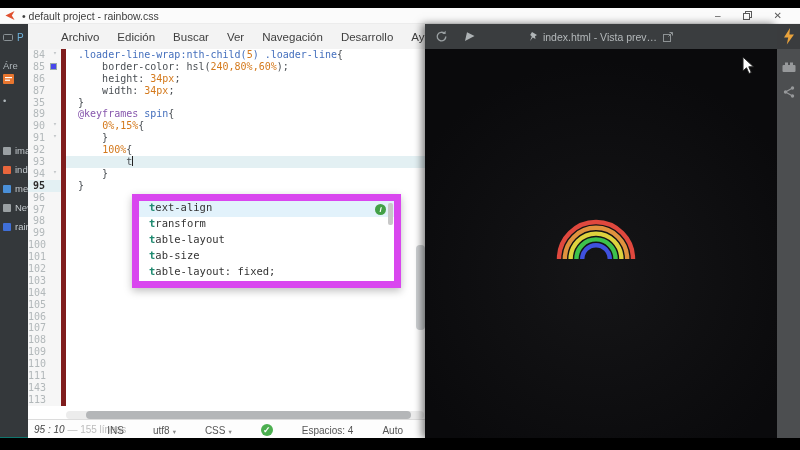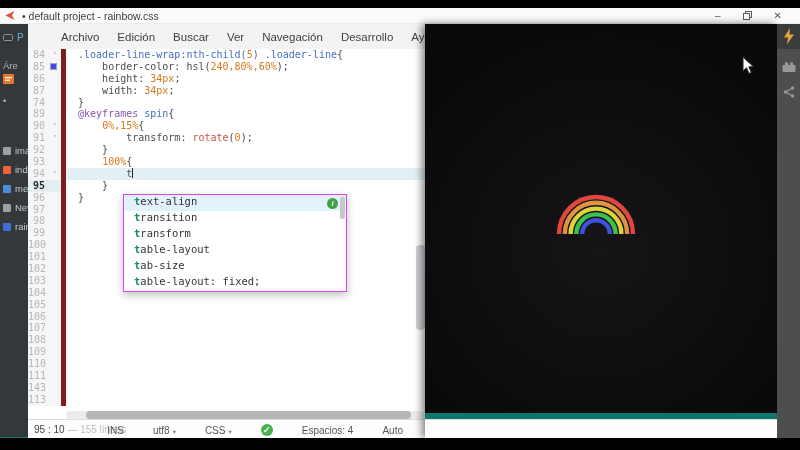--- a/index.html
+++ b/index.html
@@ -41,21 +41,21 @@
   .cl.act { background:#e3f0f3; }
   .c-p{color:#4a4f54} .c-s{color:#446fbd} .c-n{color:#d4791c} .c-a{color:#8757ad} .c-f{color:#c75241}
   .caret { display:inline-block; width:1px; height:10px; background:#222; vertical-align:-1px; }
 
   
   .vthumb { position:absolute; left:416px; top:237px; width:9px; height:85px; background:#cdd0d2; border-radius:4px; }
   .htrack { position:absolute; left:66px; top:403px; width:358px; height:8px; background:#ececec; border-radius:4px; }
   .hthumb { position:absolute; left:86px; top:403px; width:325px; height:8px; background:#b4b6b8; border-radius:4px; }
 
   
-  .ac { position:absolute; left:123px; top:186px; width:224px; background:#fff; border:1px solid #d946ef;
+  .ac { position:absolute; left:132px; top:186px; width:269px; background:#fff; border:7px solid #d946ef;
     box-shadow:0 3px 8px rgba(0,0,0,.25); z-index:6; }
   .ac-row { position:relative; height:16px; line-height:16px; padding-left:10px;
     font:10.5px "DejaVu Sans Mono", monospace; color:#333; }
   .ac-row.sel { background:#e2f2fb; }
   .ac-match { color:#1f8a70; font-weight:bold; }
   .ac-info { position:absolute; right:8px; top:2.5px; width:11px; height:11px; border-radius:50%;
     background:#43a047; color:#fff; font:bold 8px/11px "Liberation Sans",sans-serif; text-align:center; font-style:italic; }
   .ac-sb { position:absolute; right:1px; top:2px; width:5px; height:22px; background:#c8c8c8; border-radius:2px; }
 
   
@@ -158,21 +158,21 @@
         </div>
       </div>
   </div>
 
   <div class="editor">
     <div class="gutter" id="gutter">
         <div class="gl">84<span class="fold">▾</span></div>
         <div class="gl">85<span class="swatch" style="background:#4747eb"></span></div>
         <div class="gl">86</div>
         <div class="gl">87</div>
-        <div class="gl">74</div>
+        <div class="gl">35</div>
         <div class="gl">89</div>
         <div class="gl">90<span class="fold">▾</span></div>
         <div class="gl">91<span class="fold">▾</span></div>
         <div class="gl">92</div>
         <div class="gl">93</div>
         <div class="gl">94<span class="fold">▾</span></div>
         <div class="gl act">95</div>
         <div class="gl">96</div>
         <div class="gl">97</div>
         <div class="gl">98</div>
@@ -193,21 +193,20 @@
         <div class="gl">113</div>
       </div>
     <div class="code" id="code">
         <div class="cl"><span class="c-s">  .loader-line-wrap:nth-child(</span><span class="c-n">5</span><span class="c-s">) .loader-line</span><span class="c-p">{</span></div>
         <div class="cl"><span class="c-p">      border-color: hsl(</span><span class="c-n">240,80%,60%</span><span class="c-p">);</span></div>
         <div class="cl"><span class="c-p">      height: </span><span class="c-n">34px</span><span class="c-p">;</span></div>
         <div class="cl"><span class="c-p">      width: </span><span class="c-n">34px</span><span class="c-p">;</span></div>
         <div class="cl"><span class="c-p">  }</span></div>
         <div class="cl"><span class="c-a">  @keyframes</span><span class="c-s"> spin</span><span class="c-p">{</span></div>
         <div class="cl"><span class="c-p">      </span><span class="c-n">0%,15%</span><span class="c-p">{</span></div>
-        <div class="cl"><span class="c-p">          transform: </span><span class="c-f">rotate</span><span class="c-p">(</span><span class="c-n">0</span><span class="c-p">);</span></div>
         <div class="cl"><span class="c-p">      }</span></div>
         <div class="cl"><span class="c-p">      </span><span class="c-n">100%</span><span class="c-p">{</span></div>
         <div class="cl act"><span class="c-p">          t</span><span class="caret"></span></div>
         <div class="cl"><span class="c-p">      }</span></div>
         <div class="cl"><span class="c-p">  }</span></div>
         <div class="cl"></div>
         <div class="cl"></div>
         <div class="cl"></div>
         <div class="cl"></div>
         <div class="cl"></div>
@@ -223,44 +222,64 @@
         <div class="cl"></div>
         <div class="cl"></div>
       </div>
   </div>
   <div class="vthumb"></div>
   <div class="htrack"></div>
   <div class="hthumb"></div>
 
   <div class="ac" id="ac">
       <div class="ac-row sel"><span class="ac-match">t</span><span>ext-align</span><span class="ac-info">i</span></div>
-      <div class="ac-row"><span class="ac-match">t</span><span>ransition</span></div>
       <div class="ac-row"><span class="ac-match">t</span><span>ransform</span></div>
       <div class="ac-row"><span class="ac-match">t</span><span>able-layout</span></div>
       <div class="ac-row"><span class="ac-match">t</span><span>ab-size</span></div>
       <div class="ac-row"><span class="ac-match">t</span><span>able-layout: fixed;</span></div>
       <span class="ac-sb"></span>
     </div>
 
   <div class="statusbar">
     <div class="st-left">
-      <span style="color:#444;">95 : 10</span>
+      <span style="color:#444;font-style:italic;">95 : 10</span>
       <span class="st-dim">— 155 líneas</span>
     </div>
     <div class="st-right">
       <span>INS</span>
       <span><span>utf8</span><span class="st-caret">▾</span></span>
       <span><span>CSS</span><span class="st-caret">▾</span></span>
       <span class="st-check">✓</span>
       <span>Espacios: 4</span>
       <span>Auto</span>
     </div>
   </div>
 
   <div class="preview">
+    <div class="pv-titlebar">
+      <span class="pv-btn-left" style="left:10px;">
+        <svg width="13" height="13" viewBox="0 0 13 13">
+            <path d="M10.8 6.5a4.3 4.3 0 1 1-1.3-3" fill="none" stroke="#9aa0a2" stroke-width="1.4"></path>
+            <path d="M10.6 0.8v3.2H7.3z" fill="#9aa0a2"></path>
+          </svg>
+      </span>
+      <span class="pv-btn-left" style="left:38px;">
+        <svg width="13" height="13" viewBox="0 0 13 13">
+            <polygon points="2,11 11.5,6 4,2.2" fill="#aeb3b5"></polygon>
+          </svg>
+      </span>
+      <svg width="10" height="11" viewBox="0 0 10 11">
+          <path d="M4 1l5 3-2 1.2L7.5 8 4.8 6.4 2 10 3.8 5.6 2.2 4z" fill="#b0b5b7"></path>
+        </svg>
+      <span class="pv-title">index.html - Vista prev…</span>
+      <svg width="12" height="12" viewBox="0 0 12 12">
+          <rect x="1.5" y="3.5" width="7" height="7" fill="none" stroke="#8d9294"></rect>
+          <path d="M6.5 5.5 L10.5 1.5 M7.5 1.5h3v3" fill="none" stroke="#8d9294"></path>
+        </svg>
+    </div>
     <div class="pv-body">
       <span class="rainbow" id="rainbow"><svg width="84" height="46" viewBox="0 0 84 46">
             <path d="M 5 42 A 37 37 0 0 1 79 42" stroke="#e0483e" stroke-width="4.4" fill="none"></path>
             <path d="M 10.8 42 A 31.2 31.2 0 0 1 73.2 42" stroke="#e0923e" stroke-width="4.4" fill="none"></path>
             <path d="M 16.6 42 A 25.4 25.4 0 0 1 67.4 42" stroke="#ded33e" stroke-width="4.4" fill="none"></path>
             <path d="M 22.4 42 A 19.6 19.6 0 0 1 61.6 42" stroke="#3ec24c" stroke-width="4.4" fill="none"></path>
             <path d="M 28.2 42 A 13.8 13.8 0 0 1 55.8 42" stroke="#3f51de" stroke-width="4.4" fill="none"></path>
           </svg></span>
     </div>
   </div>

